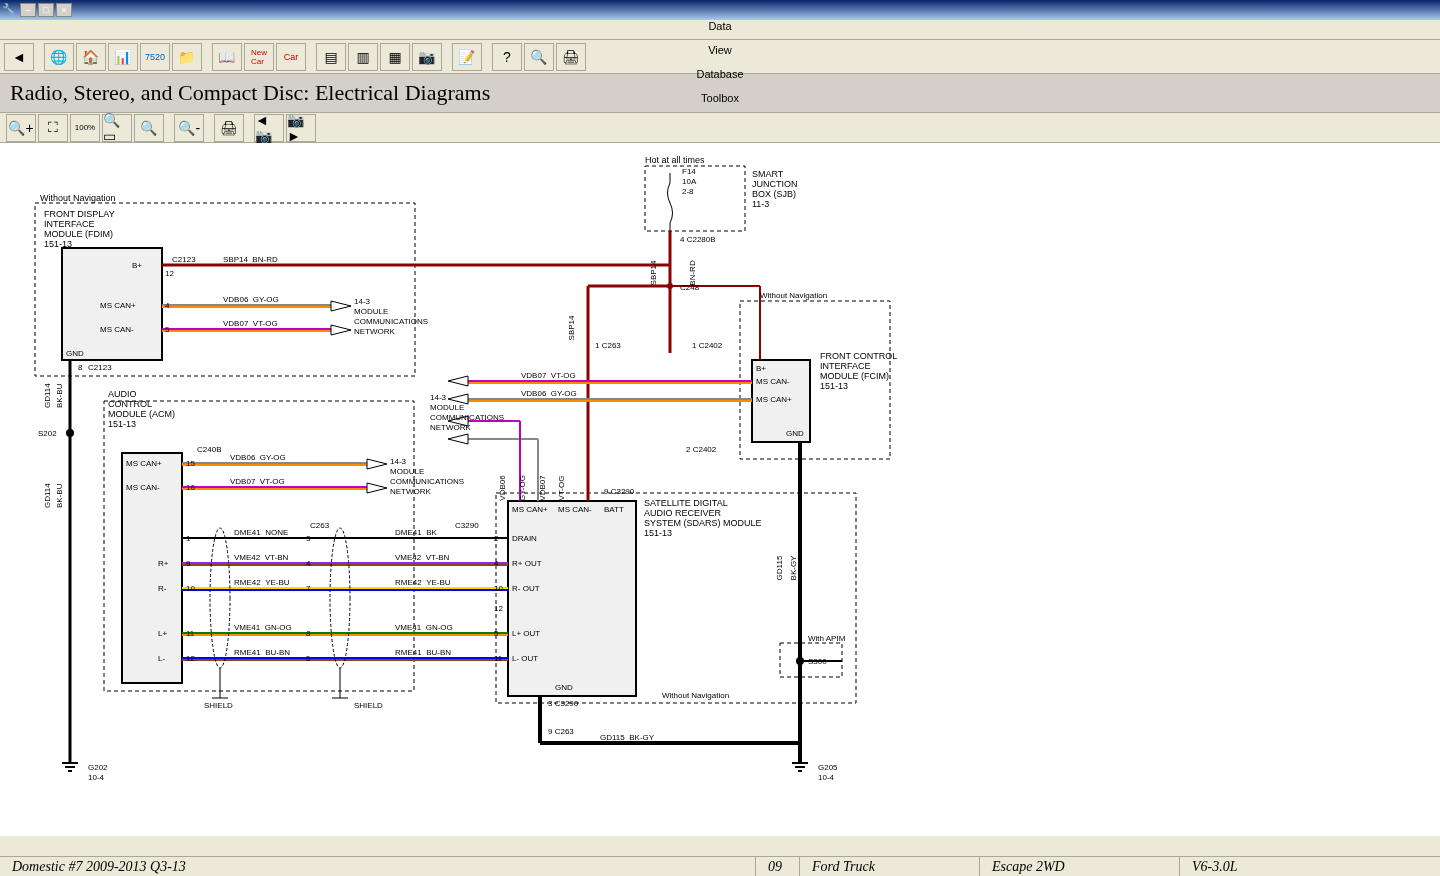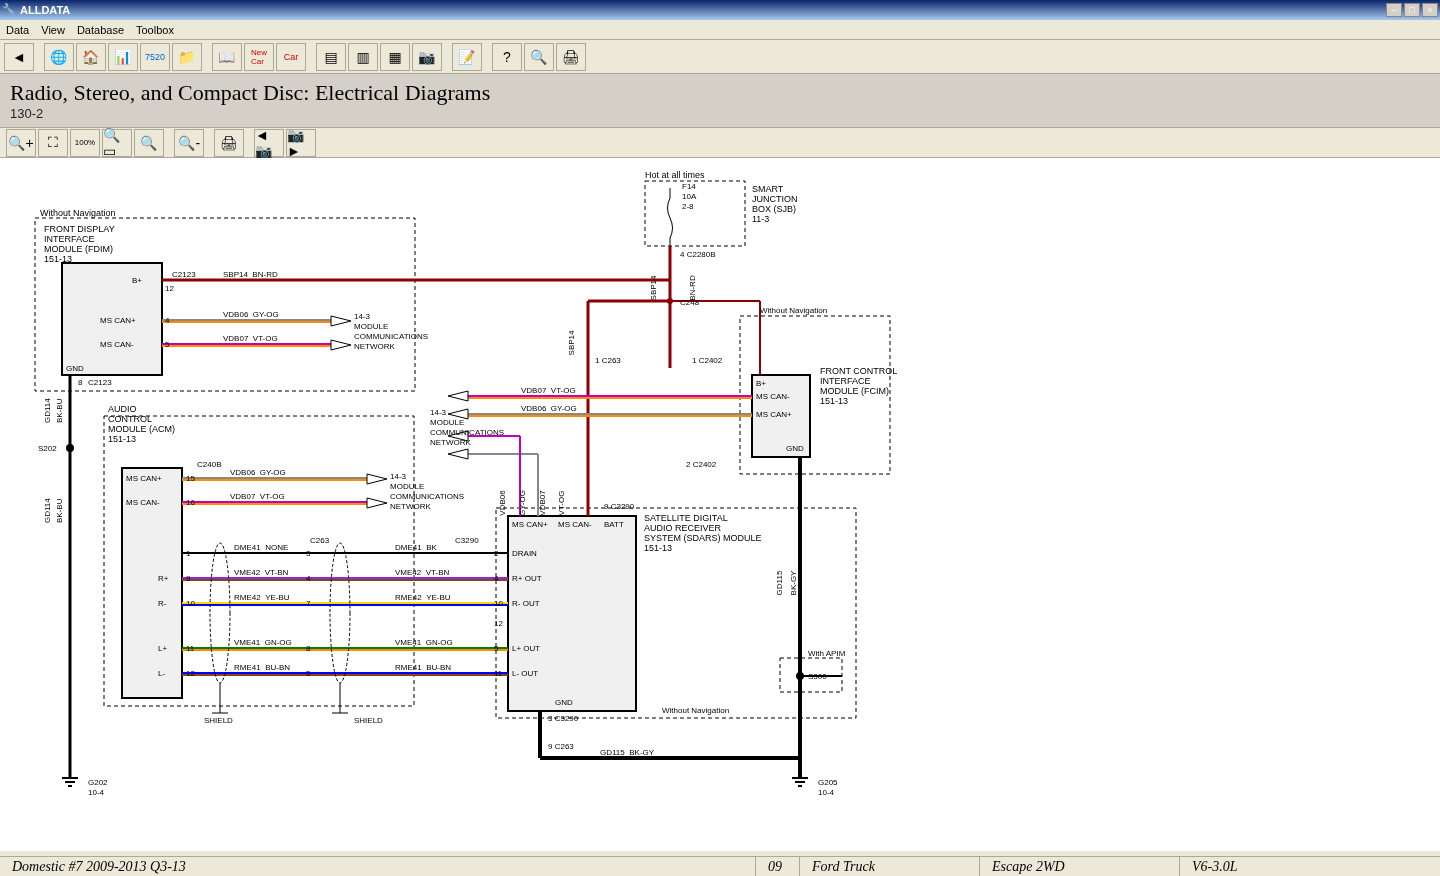--- a/index.html
+++ b/index.html
@@ -4,21 +4,21 @@
 <style>
 * { margin: 0; padding: 0; box-sizing: border-box; }
 body { font-family: Tahoma, Arial, sans-serif; font-size: 11px; background: #ece9d8; overflow: hidden; width: 1440px; height: 876px; }
 
 .titlebar { background: linear-gradient(#0a246a, #a6caf0); height: 20px; display: flex; align-items: center; padding: 0 2px; color: white; }
 .titlebar-icon { width: 14px; height: 14px; margin-right: 4px; }
 .titlebar-text { font-weight: bold; flex: 1; }
 .winbtns { display: flex; gap: 2px; }
 .winbtn { width: 16px; height: 14px; background: #d4d0c8; border: 1px solid #888; font-size: 9px; text-align: center; line-height: 12px; font-family: Marlett, Arial; cursor: pointer; }
 
-.menubar { background: #ece9d8; height: 20px; display: flex; align-items: center; padding: 0 6px; gap: 12px; border-bottom: 1px solid #aca899; }
+.menubar { background: #ece9d8; height: 20px; display: flex; align-items: center; padding: 0 6px; gap: 12px; border-bottom: 1px solid #aca899; flex-direction: column; }
 .menubar span { cursor: pointer; }
 
 .toolbar { background: #ece9d8; height: 34px; display: flex; align-items: center; padding: 2px 4px; gap: 2px; border-bottom: 1px solid #aca899; }
 .tbtn { width: 30px; height: 28px; background: #ece9d8; border: 1px solid #aca899; display: flex; align-items: center; justify-content: center; cursor: pointer; font-size: 14px; }
 .tsep { width: 6px; height: 28px; }
 
 .content-header { background: #d4d0c8; padding: 6px 10px; border-bottom: 1px solid #aca899; }
 .content-title { font-size: 22px; font-family: Georgia, serif; }
 .content-sub { font-size: 13px; color: #222; }
 
@@ -32,21 +32,20 @@
 .txt { position: absolute; font-size: 9px; line-height: 10px; white-space: nowrap; }
 .txt.sm { font-size: 8px; }
 
 svg.diagram-svg { position: absolute; top: 0; left: 0; width: 100%; height: 100%; }
 </style>
 </head>
 <body>
 
 <div class="titlebar">
   <span class="titlebar-icon">🔧</span>
-  <span class="titlebar-text">ALLDATA</span>
   <div class="winbtns">
     <div class="winbtn">–</div>
     <div class="winbtn">□</div>
     <div class="winbtn">×</div>
   </div>
 </div>
 
 <div class="menubar">
   <span>Data</span>
   <span>View</span>
@@ -74,21 +73,20 @@
   <div class="tsep"></div>
   <div class="tbtn">📝</div>
   <div class="tsep"></div>
   <div class="tbtn">?</div>
   <div class="tbtn">🔍</div>
   <div class="tbtn">🖨</div>
 </div>
 
 <div class="content-header">
   <div class="content-title">Radio, Stereo, and Compact Disc:  Electrical Diagrams</div>
-  <div class="content-sub">130-2</div>
 </div>
 
 <div class="zoom-toolbar">
   <div class="tbtn">🔍+</div>
   <div class="tbtn">⛶</div>
   <div class="tbtn" style="font-size:8px">100%</div>
   <div class="tbtn">🔍▭</div>
   <div class="tbtn">🔍</div>
   <div class="tsep"></div>
   <div class="tbtn">🔍-</div>

